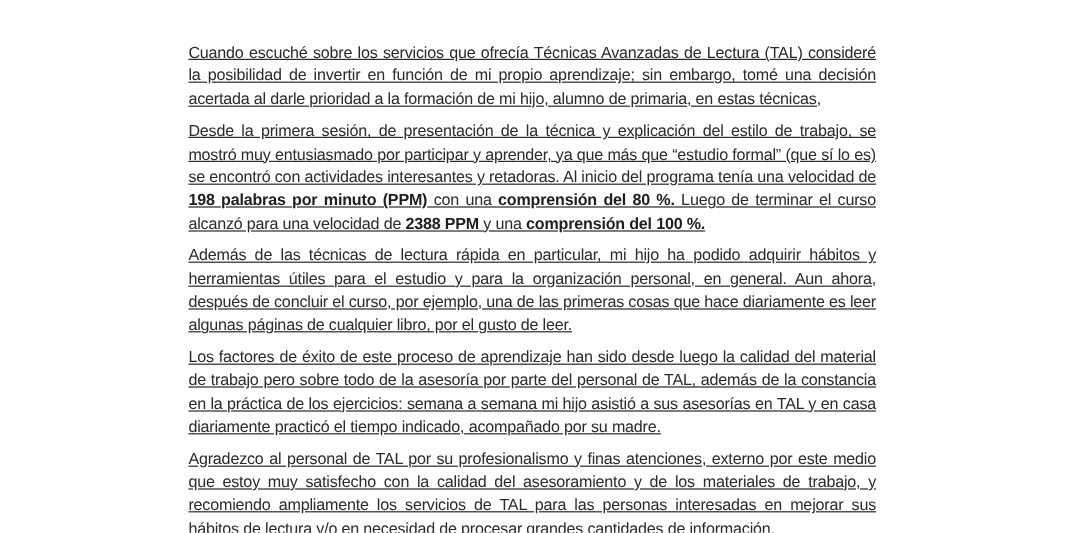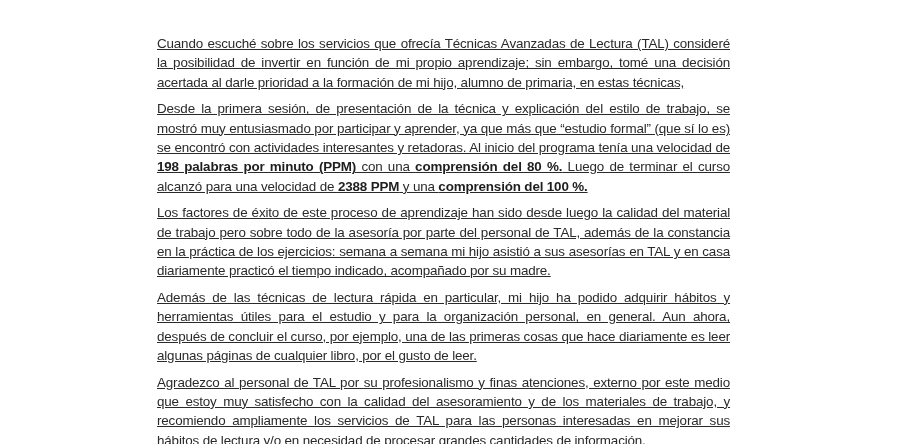--- a/index.html
+++ b/index.html
@@ -38,21 +38,21 @@
 <body>
 
 <div class="page">
   <p class="para">
     <span>Cuando escuché sobre los servicios que ofrecía Técnicas Avanzadas de Lectura (TAL) consideré la posibilidad de invertir en función de mi propio aprendizaje; sin embargo, tomé una decisión acertada al darle prioridad a la formación de mi hijo, alumno de primaria, en estas técnicas,</span>
   </p>
   <p class="para">
     <span>Desde la primera sesión, de presentación de la técnica y explicación del estilo de trabajo, se mostró muy entusiasmado por participar y aprender, ya que más que “estudio formal” (que sí lo es) se encontró con actividades interesantes y retadoras. Al inicio del programa tenía una velocidad de </span><b>198 palabras por minuto (PPM)</b><span> con una </span><b>comprensión del 80 %.</b><span> Luego de terminar el curso alcanzó para una velocidad de </span><b>2388 PPM</b><span> y una </span><b>comprensión del 100 %.</b>
   </p>
   <p class="para">
-    <span>Los factores de éxito de este proceso de aprendizaje han sido desde luego la calidad del material de trabajo pero sobre todo de la asesoría por parte del personal de TAL, además de la constancia en la práctica de los ejercicios: semana a semana mi hijo asistió a sus asesorías en TAL y en casa diariamente practicó el tiempo indicado, acompañado por su madre.</span>
+    <span>Además de las técnicas de lectura rápida en particular, mi hijo ha podido adquirir hábitos y herramientas útiles para el estudio y para la organización personal, en general. Aun ahora, después de concluir el curso, por ejemplo, una de las primeras cosas que hace diariamente es leer algunas páginas de cualquier libro, por el gusto de leer.</span>
   </p>
   <p class="para">
-    <span>Además de las técnicas de lectura rápida en particular, mi hijo ha podido adquirir hábitos y herramientas útiles para el estudio y para la organización personal, en general. Aun ahora, después de concluir el curso, por ejemplo, una de las primeras cosas que hace diariamente es leer algunas páginas de cualquier libro, por el gusto de leer.</span>
+    <span>Los factores de éxito de este proceso de aprendizaje han sido desde luego la calidad del material de trabajo pero sobre todo de la asesoría por parte del personal de TAL, además de la constancia en la práctica de los ejercicios: semana a semana mi hijo asistió a sus asesorías en TAL y en casa diariamente practicó el tiempo indicado, acompañado por su madre.</span>
   </p>
   <p class="para">
     <span>Agradezco al personal de TAL por su profesionalismo y finas atenciones, externo por este medio que estoy muy satisfecho con la calidad del asesoramiento y de los materiales de trabajo, y recomiendo ampliamente los servicios de TAL para las personas interesadas en mejorar sus hábitos de lectura y/o en necesidad de procesar grandes cantidades de información.</span>
   </p>
 </div>
 
 </body></html>

